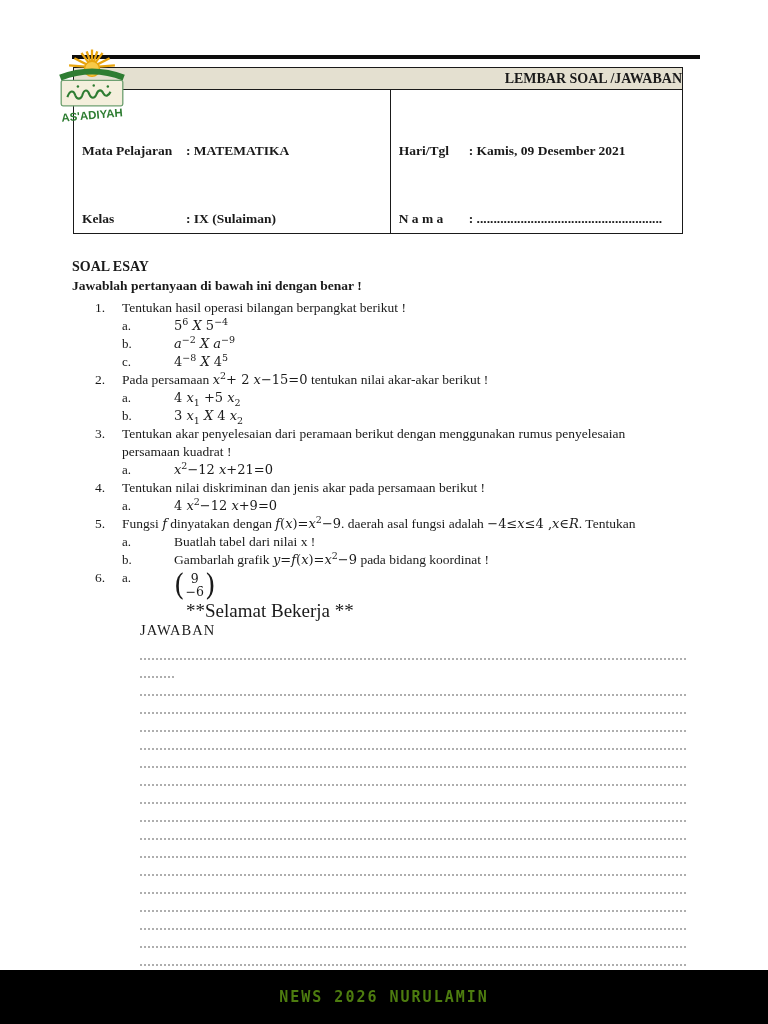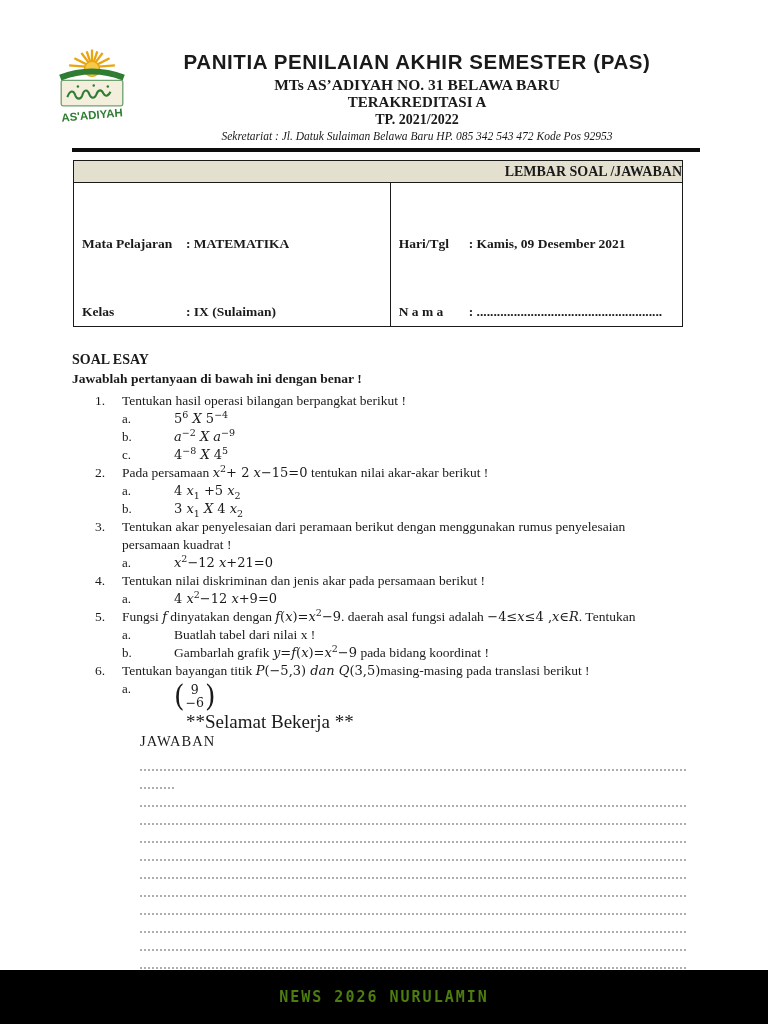--- a/index.html
+++ b/index.html
@@ -86,27 +86,20 @@
       <path d="M14 36 Q50 22 86 36" fill="none" stroke="#2e7d32" stroke-width="7"></path>
 
       <rect x="15" y="39" width="70" height="29" rx="2" fill="#f4efdc" stroke="#6fa070" stroke-width="1.5"></rect>
       <path d="M22 58 c3 -8 7 -8 9 -2 c2 5 6 5 8 0 c2 -7 6 -7 8 -1 c2 5 6 5 8 0 c2 -6 6 -6 8 -1 c2 4 6 3 8 -2" fill="none" stroke="#2e7d32" stroke-width="2.4"></path>
       <circle cx="34" cy="46" r="1.4" fill="#2e7d32"></circle>
       <circle cx="52" cy="45" r="1.4" fill="#2e7d32"></circle>
       <circle cx="68" cy="46" r="1.4" fill="#2e7d32"></circle>
 
       <text x="50" y="83" transform="rotate(-5 50 79)" text-anchor="middle" fill="#2e7d32" font-family="Liberation Sans, sans-serif" font-size="13" font-weight="bold">AS'ADIYAH</text>
     </svg>
-    <div class="head-text">
-      <div class="head-title">PANITIA PENILAIAN AKHIR SEMESTER (PAS)</div>
-      <div class="head-sub1">MTs AS’ADIYAH NO. 31 BELAWA BARU</div>
-      <div class="head-sub2">TERAKREDITASI A</div>
-      <div class="head-sub3">TP. 2021/2022</div>
-      <div class="head-secr">Sekretariat : Jl. Datuk Sulaiman Belawa Baru HP. 085 342 543 472 Kode Pos 92953</div>
-    </div>
     <div class="head-rule"></div>
   </div>
 
   <table class="info-table">
     <tbody>
       <tr>
         <td colspan="2" class="it-title">LEMBAR SOAL /JAWABAN</td>
       </tr>
       <tr>
         <td class="it-cell" style="width:52%;">
@@ -200,21 +193,20 @@
             </div>
             <div class="sub">
               <span class="slab">b.</span>
               <span class="scont">Gambarlah grafik <span class="math"><i>y</i>=<i>f</i>(<i>x</i>)=<i>x</i><sup>2</sup>−9</span> pada bidang koordinat !</span>
             </div>
           </div>
         </div>
         <div class="q">
           <span class="qnum">6.</span>
           <div class="qbody">
-            <div class="qtext">Tentukan bayangan titik <span class="math"><i>P</i>(−5,3) <i>dan</i> <i>Q</i>(3,5)</span>masing-masing pada translasi berikut !</div>
             <div class="sub">
               <span class="slab">a.</span>
               <span class="scont"><span class="cvec">
                   <span class="par">(</span>
                   <span class="col">
                     <span>9</span>
                     <span>−6</span>
                   </span>
                   <span class="par">)</span>
                 </span></span>

